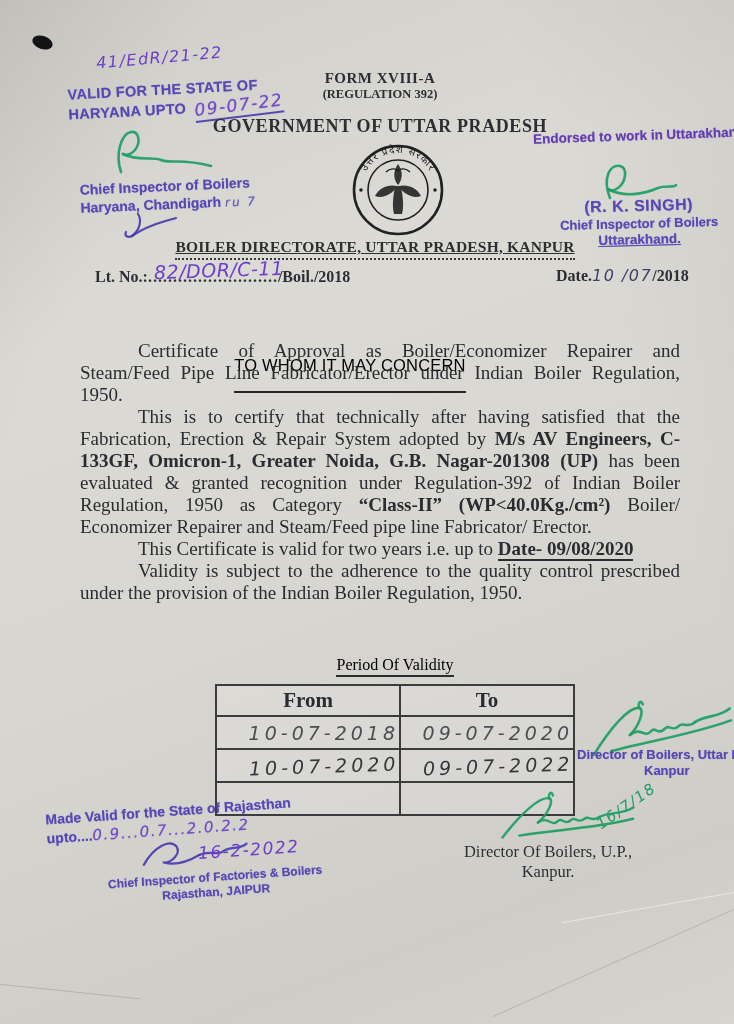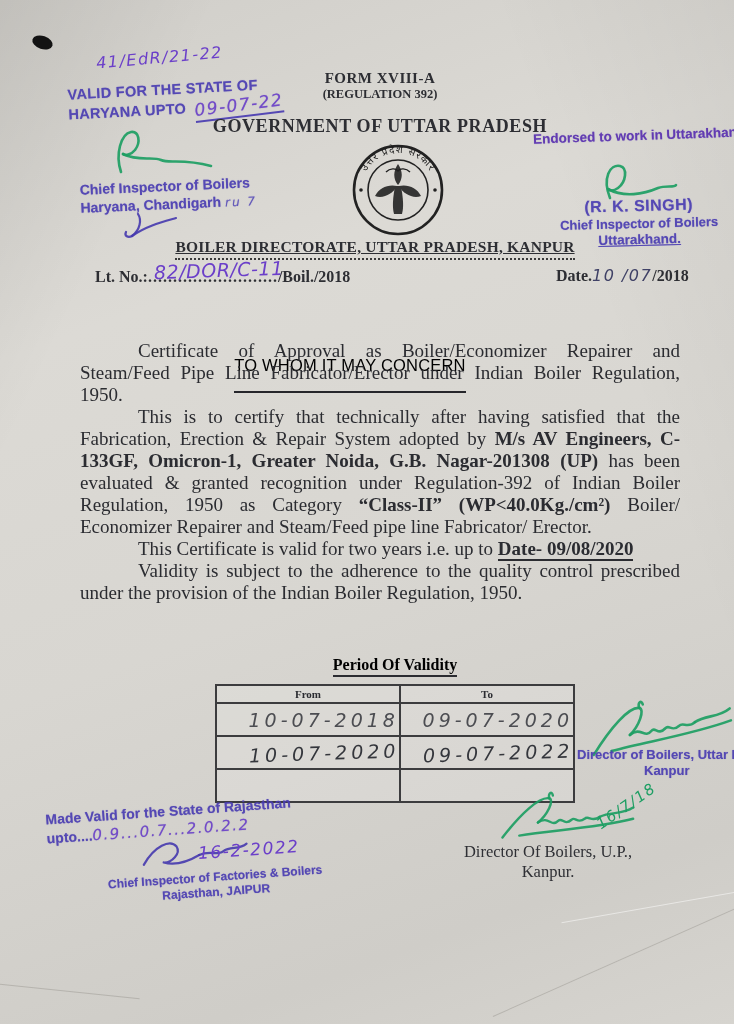--- a/index.html
+++ b/index.html
@@ -59,25 +59,25 @@
     display:inline-block; font-family:"Liberation Sans", sans-serif;
     font-weight:400; font-size:16.5px; letter-spacing:0.2px;
     border-bottom:2.5px solid #26262b; padding-bottom:16px;margin-top:48px;
   }
 
   .body-text { left:80px; width:600px; font-size:19px; line-height:22px; text-align:justify; color:#2b2c31; }
   .body-text p { text-indent:58px; }
   .u { border-bottom:2px solid #2b2c31; }
 
   .pov-wrap { left:215px; width:360px; text-align:center; }
-  .pov { display:inline-block; font-size:16px; font-weight:700; border-bottom:2px solid #2b2c31; padding-bottom:1px; }
+  .pov { display:inline-block; font-size:16px; font-weight:400; border-bottom:2px solid #2b2c31; padding-bottom:1px; }
 
   table.validity { border-collapse:collapse; width:360px; background:rgba(255,255,255,0.14); }
   table.validity td, table.validity th { border:2px solid #3c3c3e; }
-  table.validity th { font-size:11px; padding:2px 16px; color:#2b2c31; }
+  table.validity th { font-size:21px; padding:2px 16px; color:#2b2c31; }
   table.validity td { text-align:right; height:33px; }
   .cell-hw { font-size:19px; letter-spacing:4px; }
   .row1 .cell-hw { color:#4c4d52; }
   .row2 .cell-hw { color:#34363c; }
   .row-empty td { height:26px; }
 
   .sig-name-block { left:438px; width:220px; text-align:center; color:#2f3035; }
   .sig-name-block .nm { font-size:17px; font-weight:600; letter-spacing:1px; }
   .sig-name-block .tl { font-size:16.5px; }
 

